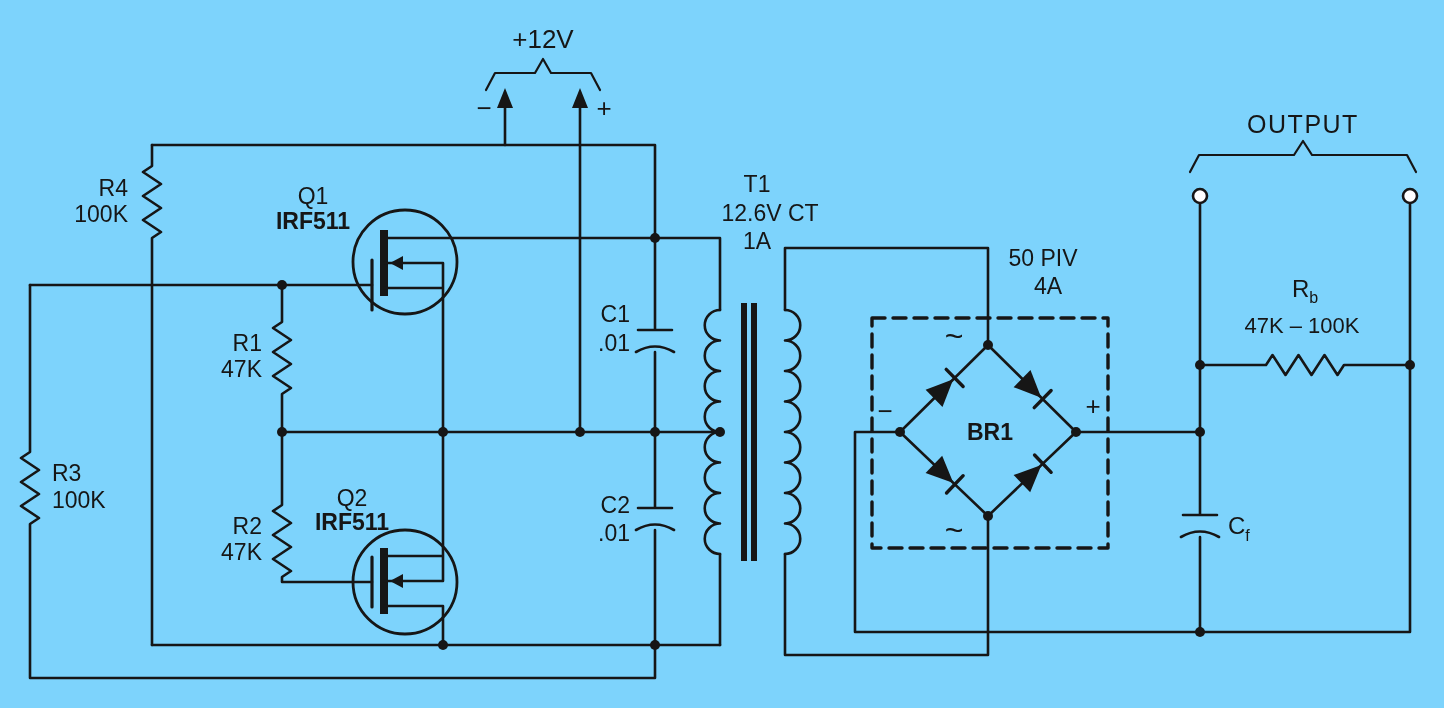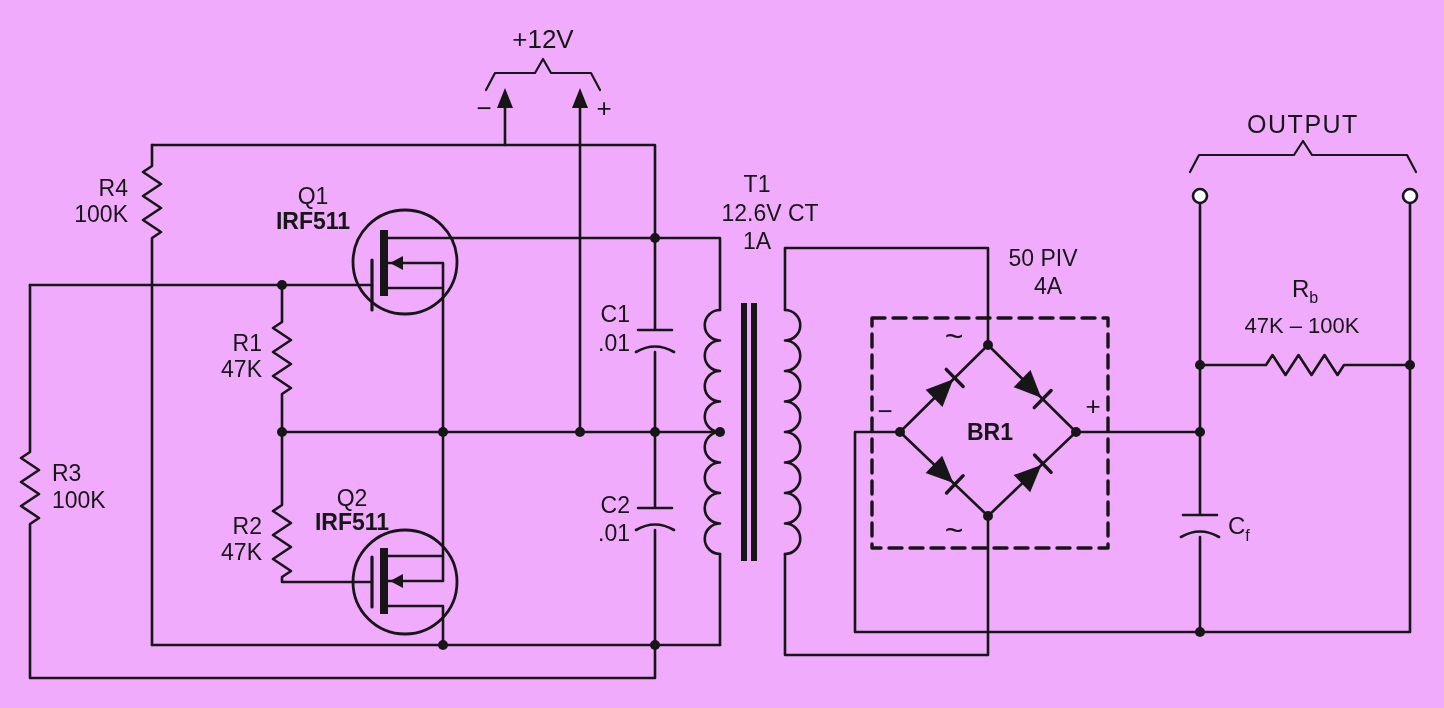--- a/index.html
+++ b/index.html
@@ -1,16 +1,16 @@
 <!DOCTYPE html>
 <html><head>
 <meta charset="utf-8">
 <style>
   html,body{margin:0;padding:0;background:#ffffff;}
-  .page{width:1444px;height:708px;background:#f0abfc;overflow:hidden;position:relative;}
+  .page{width:1444px;height:708px;background:#7dd3fc;overflow:hidden;position:relative;}
   svg{display:block;}
   text{font-family:"Liberation Sans","DejaVu Sans",sans-serif;fill:#161616;font-size:23px;}
   .bold{font-weight:bold;}
   .big{font-size:26px;}
   .tilde{font-size:32px;}
   .sub{font-size:16px;}
 </style>
 </head>
 <body>
 

